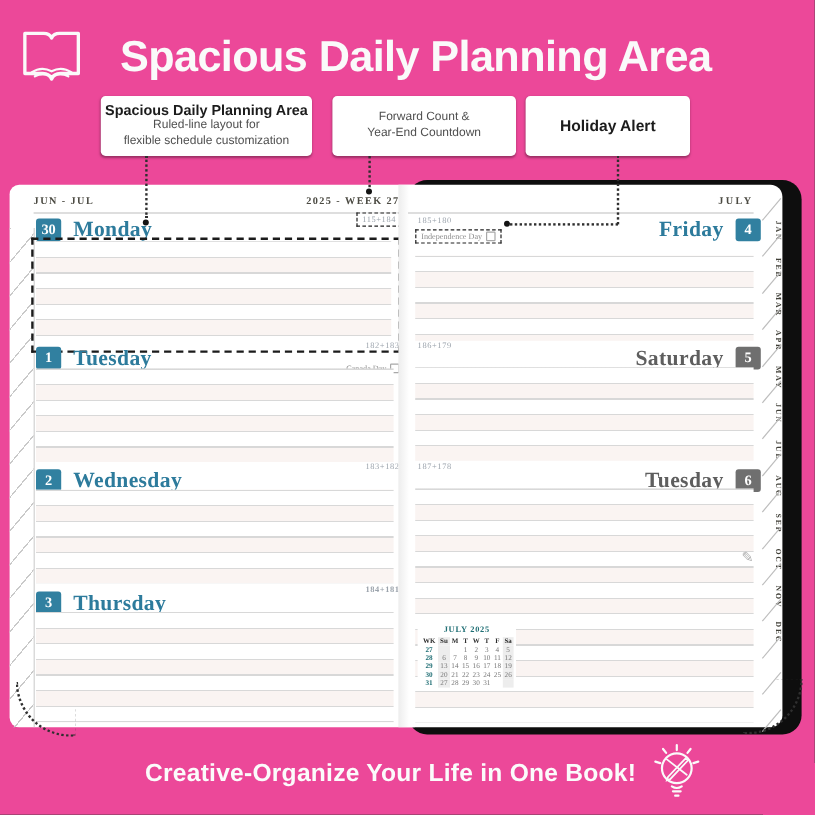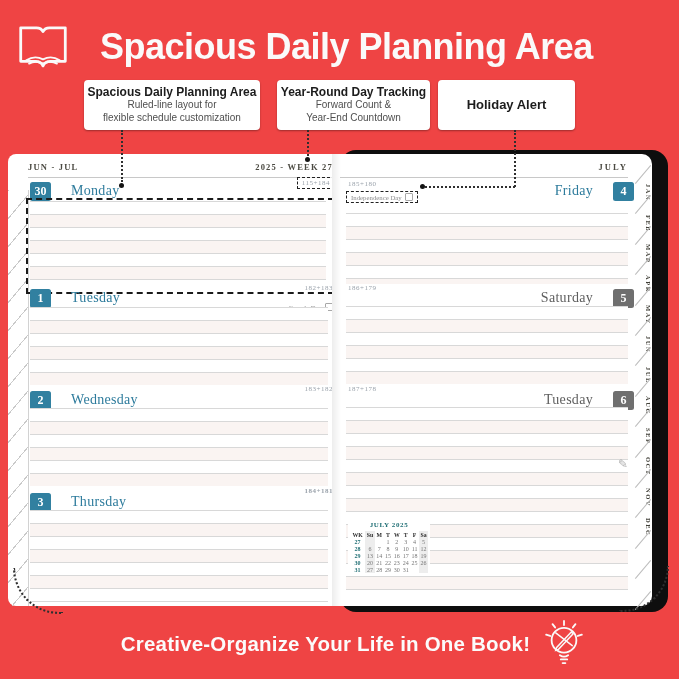--- a/index.html
+++ b/index.html
@@ -1,16 +1,16 @@
 <!DOCTYPE html>
 <html><head>
 <meta charset="utf-8">
 <style>
   html,body{margin:0;padding:0;background:#3e3e3e;}
-  .stage{position:relative;width:679px;height:679px;background:#ef4444;overflow:hidden;
+  .stage{position:relative;width:679px;height:679px;background:#ec4899;overflow:hidden;
          font-family:"Liberation Sans","DejaVu Sans",sans-serif;}
   .abs{position:absolute;}
 
   
   .app-title{left:100px;top:26px;font-size:36px;font-weight:800;color:#fafafa;letter-spacing:-0.5px;}
   .book-icon{left:17px;top:23px;}
 
   
   .callout{top:80px;height:50px;background:#ffffff;border-radius:4px;display:flex;flex-direction:column;
            align-items:center;justify-content:center;text-align:center;box-shadow:0 1px 2px rgba(0,0,0,.35);}
@@ -41,22 +41,22 @@
 
   .day-count{font-family:"Liberation Serif","DejaVu Serif",serif;font-size:7px;color:#9aa2ab;letter-spacing:.5px;}
   .dash-box{border:1.5px dashed #202020;padding:1px 4px;background:rgba(255,255,255,.6);}
   .big-dash{border:2px dashed #1b1b1b;}
 
   .day-header{display:flex;align-items:center;height:20px;}
   .date-box{min-width:21px;height:19px;border-radius:2.5px;background:#3180a0;color:#ffffff;
             display:flex;align-items:center;justify-content:center;
             font-family:"Liberation Serif","DejaVu Serif",serif;font-weight:700;font-size:12px;}
   .date-box.wknd{background:#6f6f6f;}
-  .day-name{font-family:"Liberation Serif","DejaVu Serif",serif;font-weight:400;font-size:14px;
-            color:#2d7b9c;letter-spacing:.3px;margin:0 20px;}
+  .day-name{font-family:"Liberation Serif","DejaVu Serif",serif;font-weight:700;font-size:18px;
+            color:#2d7b9c;letter-spacing:.3px;margin:0 10px;}
   .day-name.wknd{color:#5e5e5e;}
 
   .rules{background:repeating-linear-gradient(to bottom,#d8d8d8 0 1px,#ffffff 1px 13px,#d8d8d8 13px 14px,#faf4f2 14px 26px);}
 
   .holiday{font-family:"Liberation Serif","DejaVu Serif",serif;font-size:6.8px;color:#8d8d8d;white-space:nowrap;
            display:flex;align-items:center;}
   .flag-box{display:inline-block;width:6px;height:6px;border:1px solid #a8a8a8;border-radius:1px;margin-left:3px;}
 
   
   .mini-cal{background:#ffffff;padding:1px 2px;}
@@ -99,21 +99,20 @@
     </svg>
   </div>
   <div class="abs app-title">Spacious Daily Planning Area</div>
 
   <div class="abs callout" style="left:84px;width:176px;">
     <div class="c-title">Spacious Daily Planning Area</div>
     <div class="c-body">Ruled-line layout for</div>
     <div class="c-body">flexible schedule customization</div>
   </div>
   <div class="abs callout" style="left:277px;width:153px;">
-    <div class="c-title">Year-Round Day Tracking</div>
     <div class="c-body">Forward Count &amp;</div>
     <div class="c-body">Year-End Countdown</div>
   </div>
   <div class="abs callout" style="left:438px;width:137px;">
     <div class="c-title" style="font-size:13px;">Holiday Alert</div>
   </div>
 
   <div class="abs cover"></div>
 
   <div class="abs page page-left">

